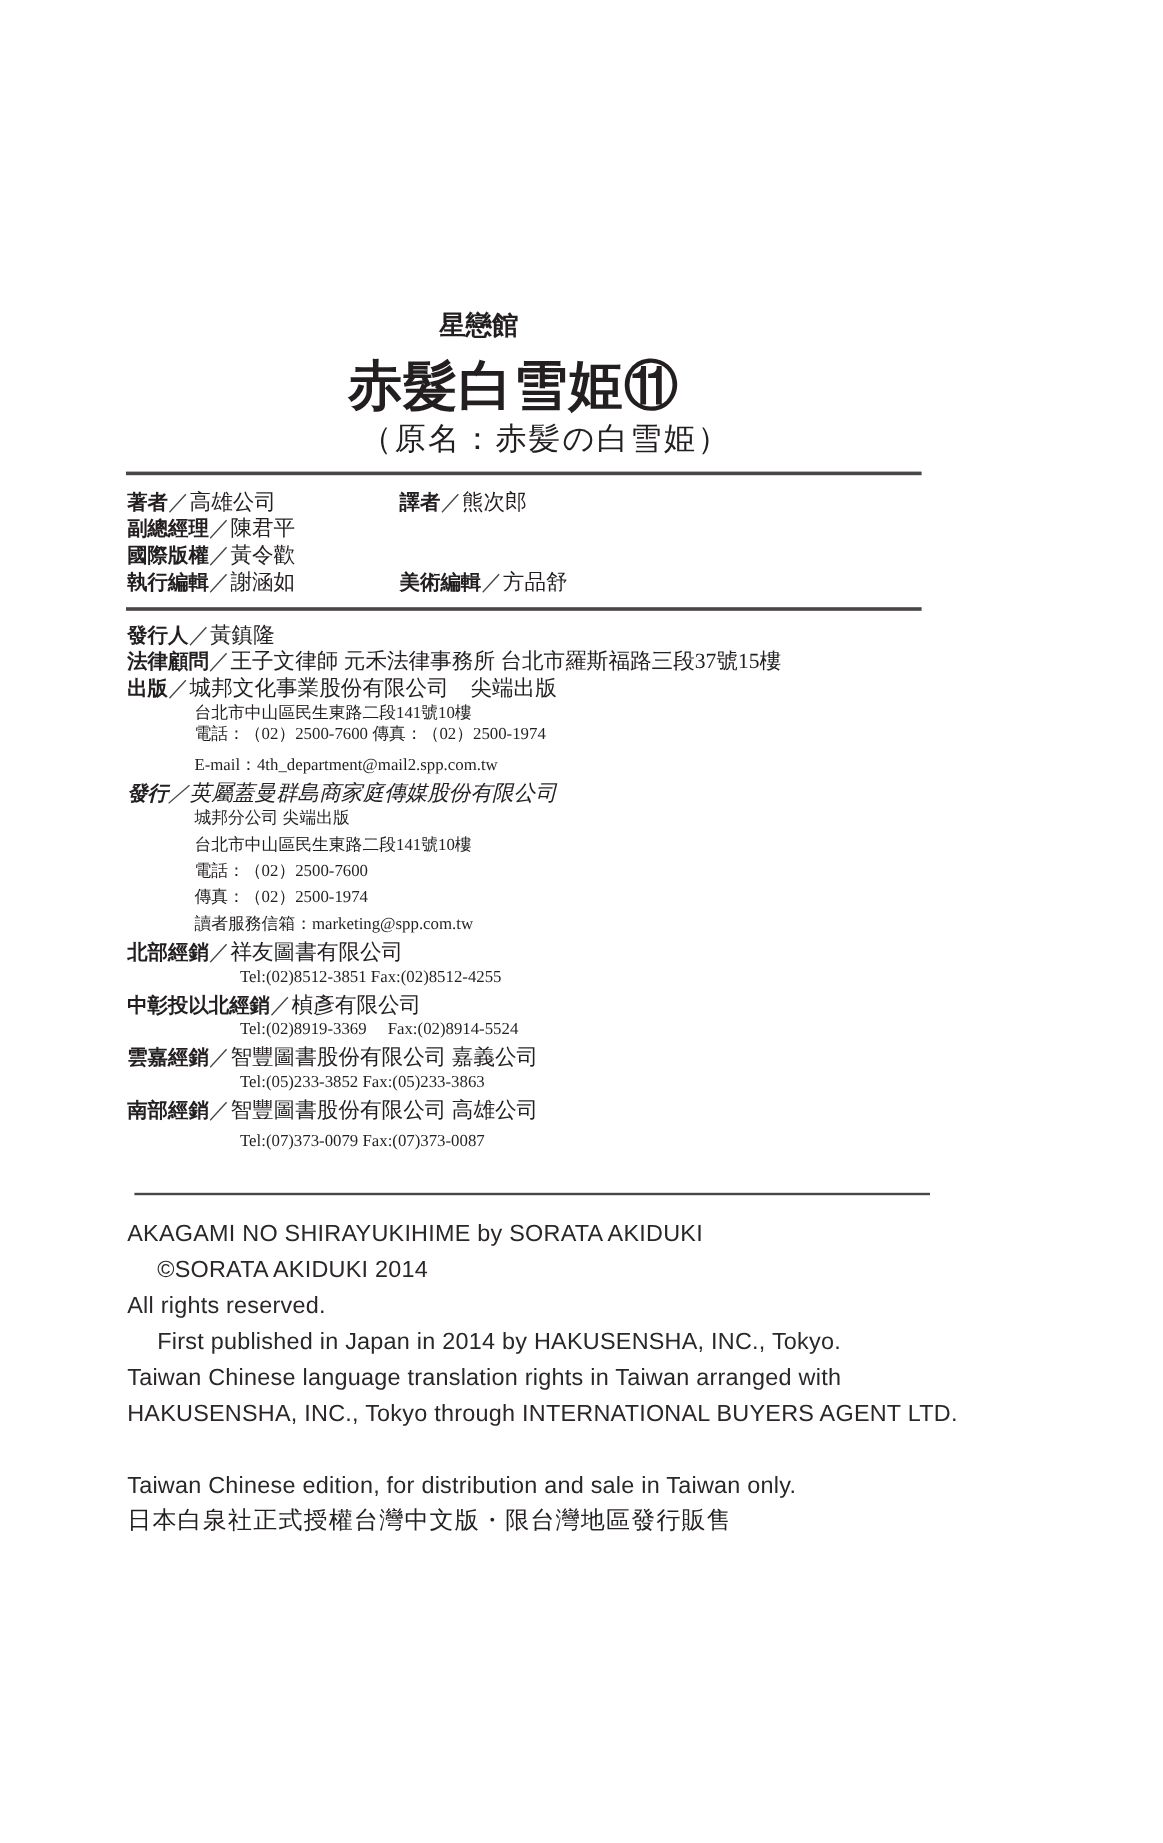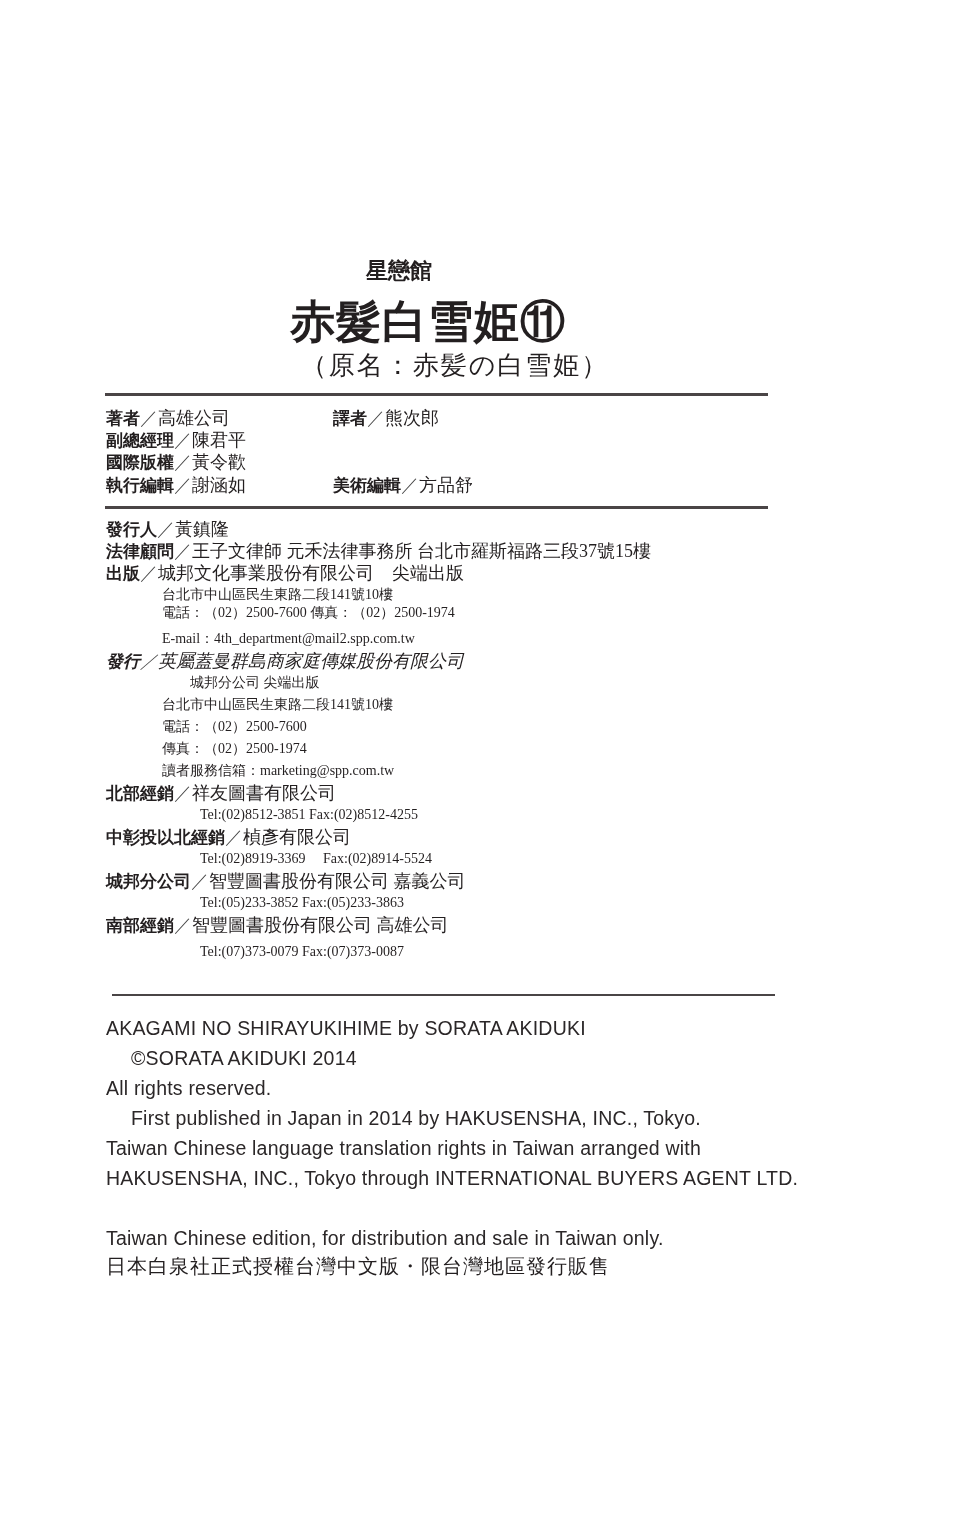--- a/index.html
+++ b/index.html
@@ -119,38 +119,38 @@
 <div class="abs credit" style="left:106px; top:562px;">
   <span class="label">出版</span><span class="sep">／</span><span class="value">城邦文化事業股份有限公司　尖端出版</span>
 </div>
 <div class="abs line" style="left:162px; top:584px;">台北市中山區民生東路二段141號10樓</div>
 <div class="abs line" style="left:162px; top:602px;">電話：（02）2500-7600 傳真：（02）2500-1974</div>
 <div class="abs line" style="left:162px; top:628px;">E-mail：4th_department@mail2.spp.com.tw</div>
 
 <div class="abs credit" style="left:106px; top:650px;font-style:italic;">
   <span class="label">發行</span><span class="sep">／</span><span class="value">英屬蓋曼群島商家庭傳媒股份有限公司</span>
 </div>
-<div class="abs line" style="left:162px; top:672px;margin-left:28px;">城邦分公司  尖端出版</div>
+<div class="abs line" style="left:162px; top:672px;">城邦分公司  尖端出版</div>
 <div class="abs line" style="left:162px; top:694px;">台北市中山區民生東路二段141號10樓</div>
 <div class="abs line" style="left:162px; top:716px;">電話：（02）2500-7600</div>
 <div class="abs line" style="left:162px; top:738px;">傳真：（02）2500-1974</div>
 <div class="abs line" style="left:162px; top:760px;">讀者服務信箱：marketing@spp.com.tw</div>
 
 <div class="abs credit" style="left:106px; top:782px;">
   <span class="label">北部經銷</span><span class="sep">／</span><span class="value">祥友圖書有限公司</span>
 </div>
 <div class="abs line" style="left:200px; top:804px;">Tel:(02)8512-3851 Fax:(02)8512-4255</div>
 
 <div class="abs credit" style="left:106px; top:826px;">
   <span class="label">中彰投以北經銷</span><span class="sep">／</span><span class="value">楨彥有限公司</span>
 </div>
 <div class="abs line" style="left:200px; top:848px;">Tel:(02)8919-3369　 Fax:(02)8914-5524</div>
 
 <div class="abs credit" style="left:106px; top:870px;">
-  <span class="label">城邦分公司</span><span class="sep">／</span><span class="value">智豐圖書股份有限公司  嘉義公司</span>
+  <span class="label">雲嘉經銷</span><span class="sep">／</span><span class="value">智豐圖書股份有限公司  嘉義公司</span>
 </div>
 <div class="abs line" style="left:200px; top:892px;">Tel:(05)233-3852  Fax:(05)233-3863</div>
 
 <div class="abs credit" style="left:106px; top:914px;">
   <span class="label">南部經銷</span><span class="sep">／</span><span class="value">智豐圖書股份有限公司  高雄公司</span>
 </div>
 <div class="abs line" style="left:200px; top:941px;">Tel:(07)373-0079  Fax:(07)373-0087</div>
 
 <div class="rule rule-3"></div>
 

